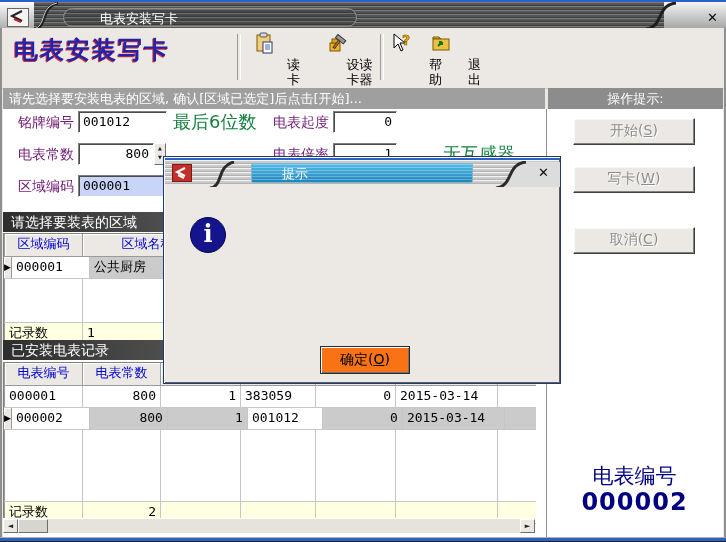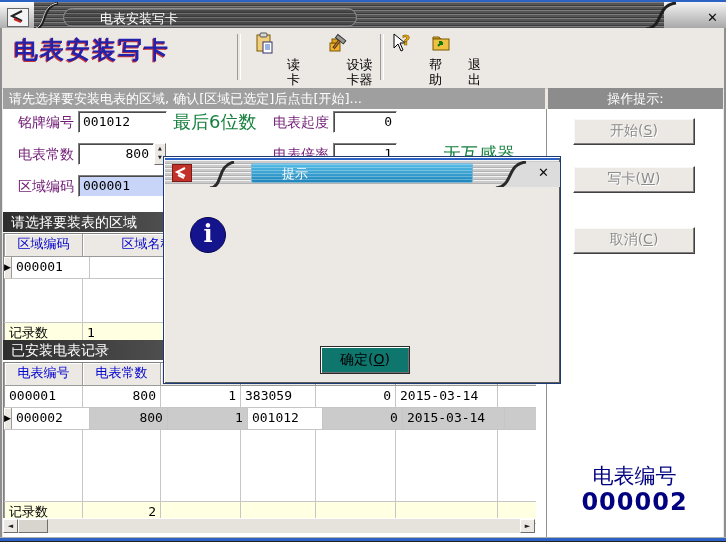--- a/index.html
+++ b/index.html
@@ -113,21 +113,21 @@
   #dlg-pill{left:86px;top:3px;width:222px;height:20px;border-radius:2px;
     border:1px solid #7fb6d4;color:#fff;font-size:13px;line-height:19px;padding-left:30px;box-sizing:border-box;
     background:repeating-linear-gradient(180deg,rgba(255,255,255,.28) 0 1px,rgba(255,255,255,0) 1px 3px),
                linear-gradient(180deg,#55bce6,#1f86bc);}
   #dlg-close{right:10px;top:6px;}
   #dlg-swoosh{left:1px;top:1px;width:394px;height:26px;pointer-events:none;}
   #info-icon{left:26px;top:60px;width:34px;height:34px;border-radius:50%;
     background:#14148c;border:1px solid #060650;color:#fff;text-align:center;
     font-family:"DejaVu Serif",serif;font-size:24px;font-weight:bold;line-height:32px;}
   #dlg-msg{left:70px;top:92px;width:300px;text-align:center;font-size:14px;color:#000;}
-  #dlg-ok{left:156px;top:189px;width:88px;height:26px;background:#0f766e;
+  #dlg-ok{left:156px;top:189px;width:88px;height:26px;background:#f97316;
     border:1px solid #2a2a2a;box-shadow:inset 1px 1px 0 #fff,inset -1px -1px 0 #707070;
     font-size:14px;text-align:center;line-height:24px;color:#000;cursor:default;}
   .u{text-decoration:underline;}
 </style>
 </head>
 <body>
 
 <div class="abs" id="titlebar">
   <div class="abs" id="tb-lightzone-l"></div>
   <div class="abs" id="tb-lightzone-r"></div>
@@ -238,20 +238,21 @@
 <div class="abs grid g1" style="top:233px;">
   <div class="grow hdr">
     <div class="gc sel"></div>
     <div class="gc c1">区域编码</div>
     <div class="gc c2">区域名称</div>
     <div class="gc cf"></div>
   </div>
   <div class="grow">
     <div class="gc sel">▶</div>
     <div class="gc c1 mono">000001</div>
+    <div class="gc c2 hl">公共厨房</div>
     <div class="gc cf"></div>
   </div>
   <div class="grow filler1">
     <div class="gc sel"></div>
       <div class="gc c1"></div>
       <div class="gc c2"></div>
       <div class="gc cf"></div>
   </div>
   <div class="grow foot">
     <div class="gc sel"></div>

